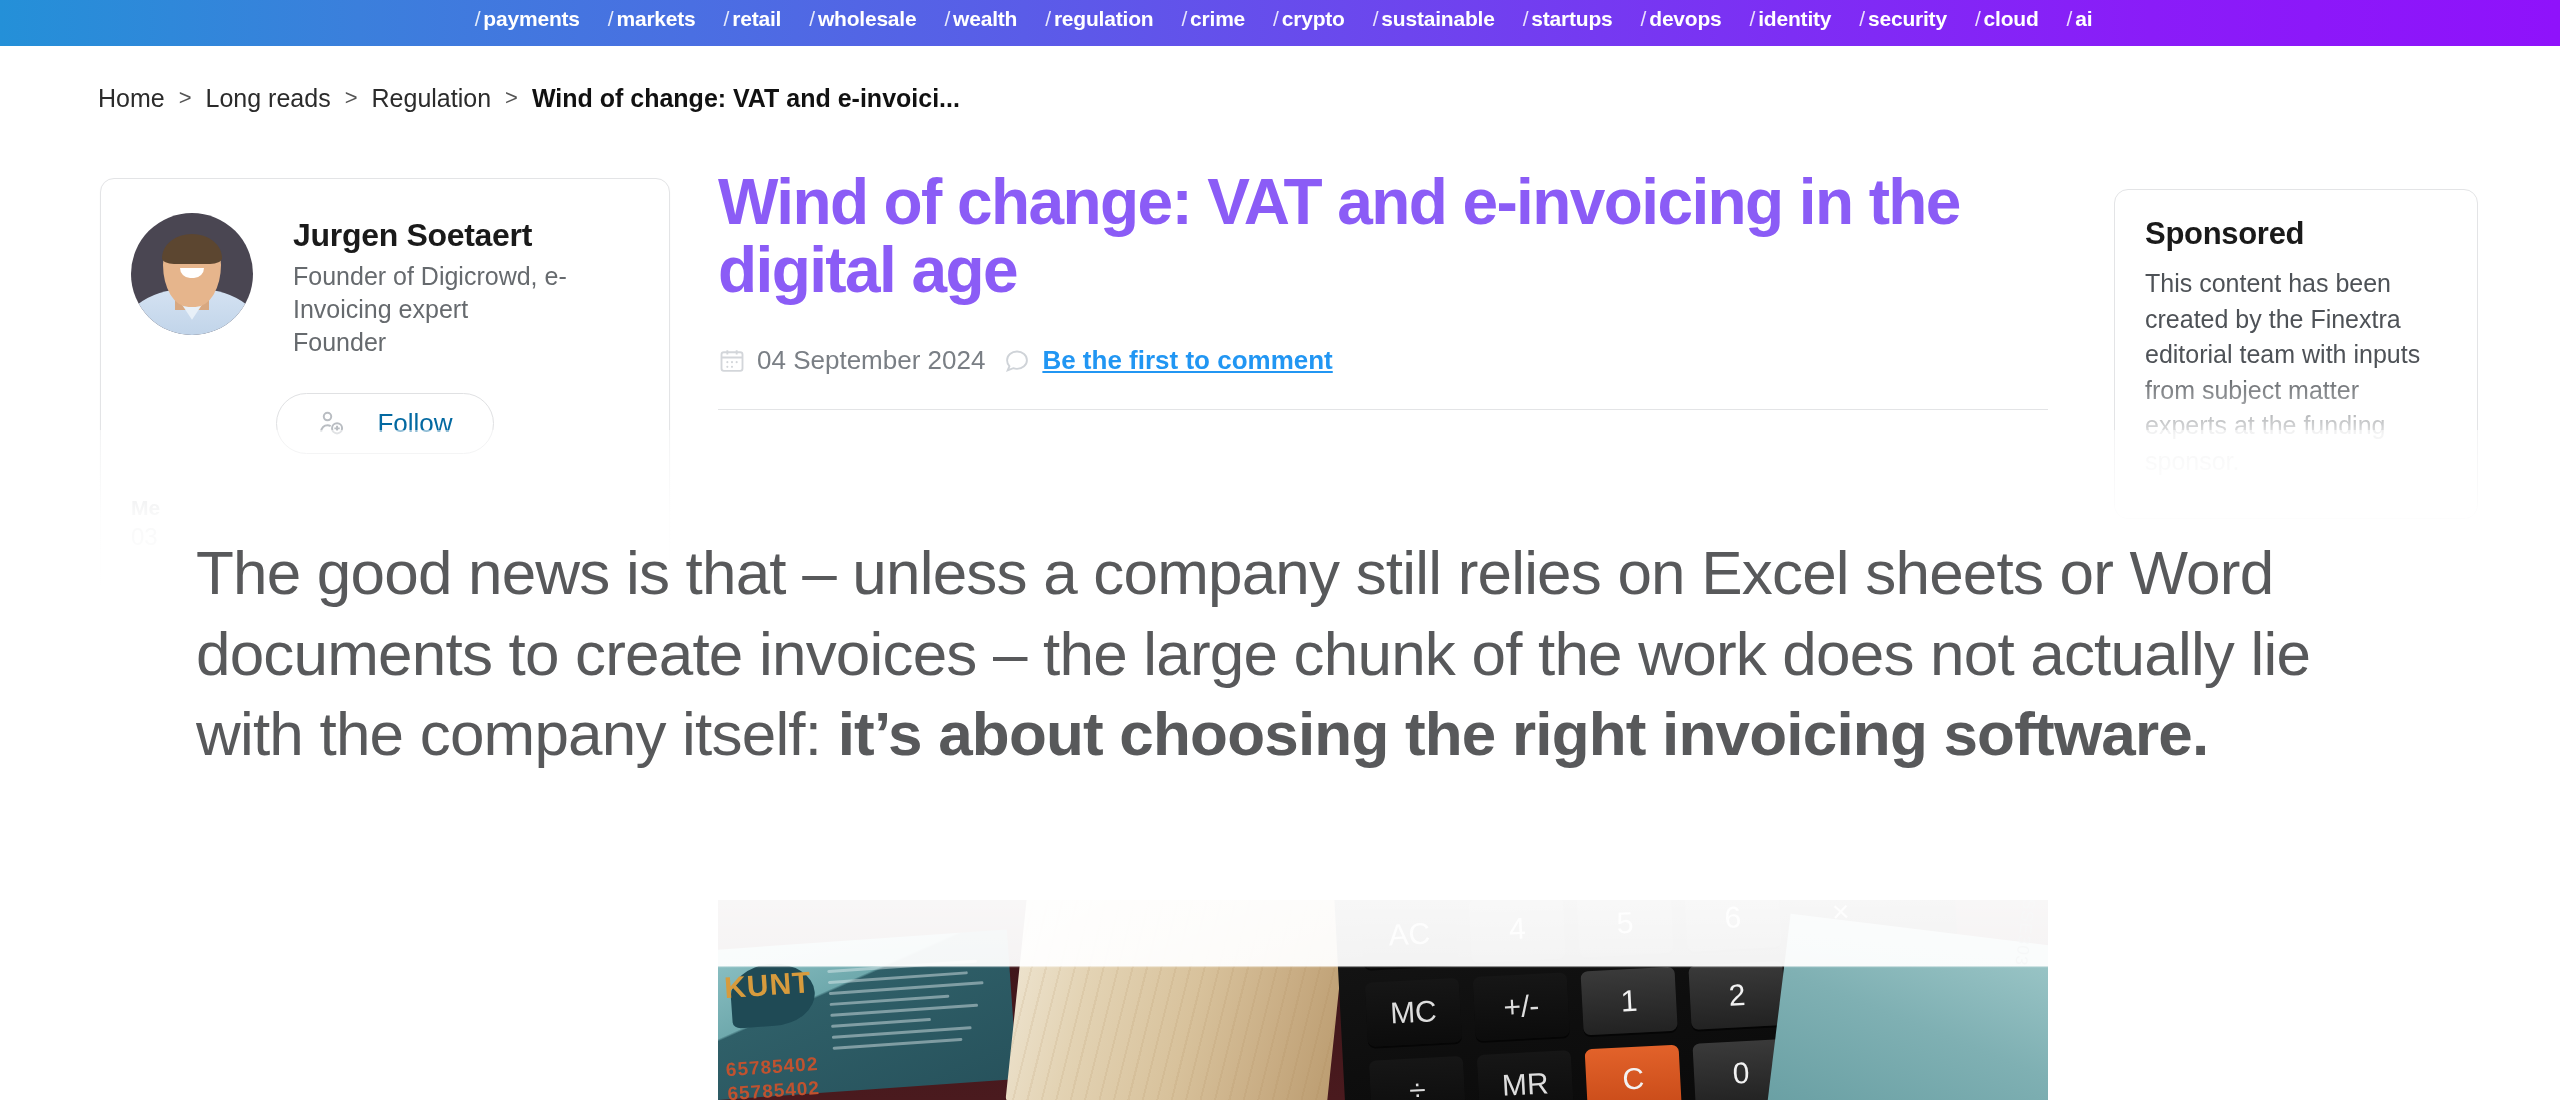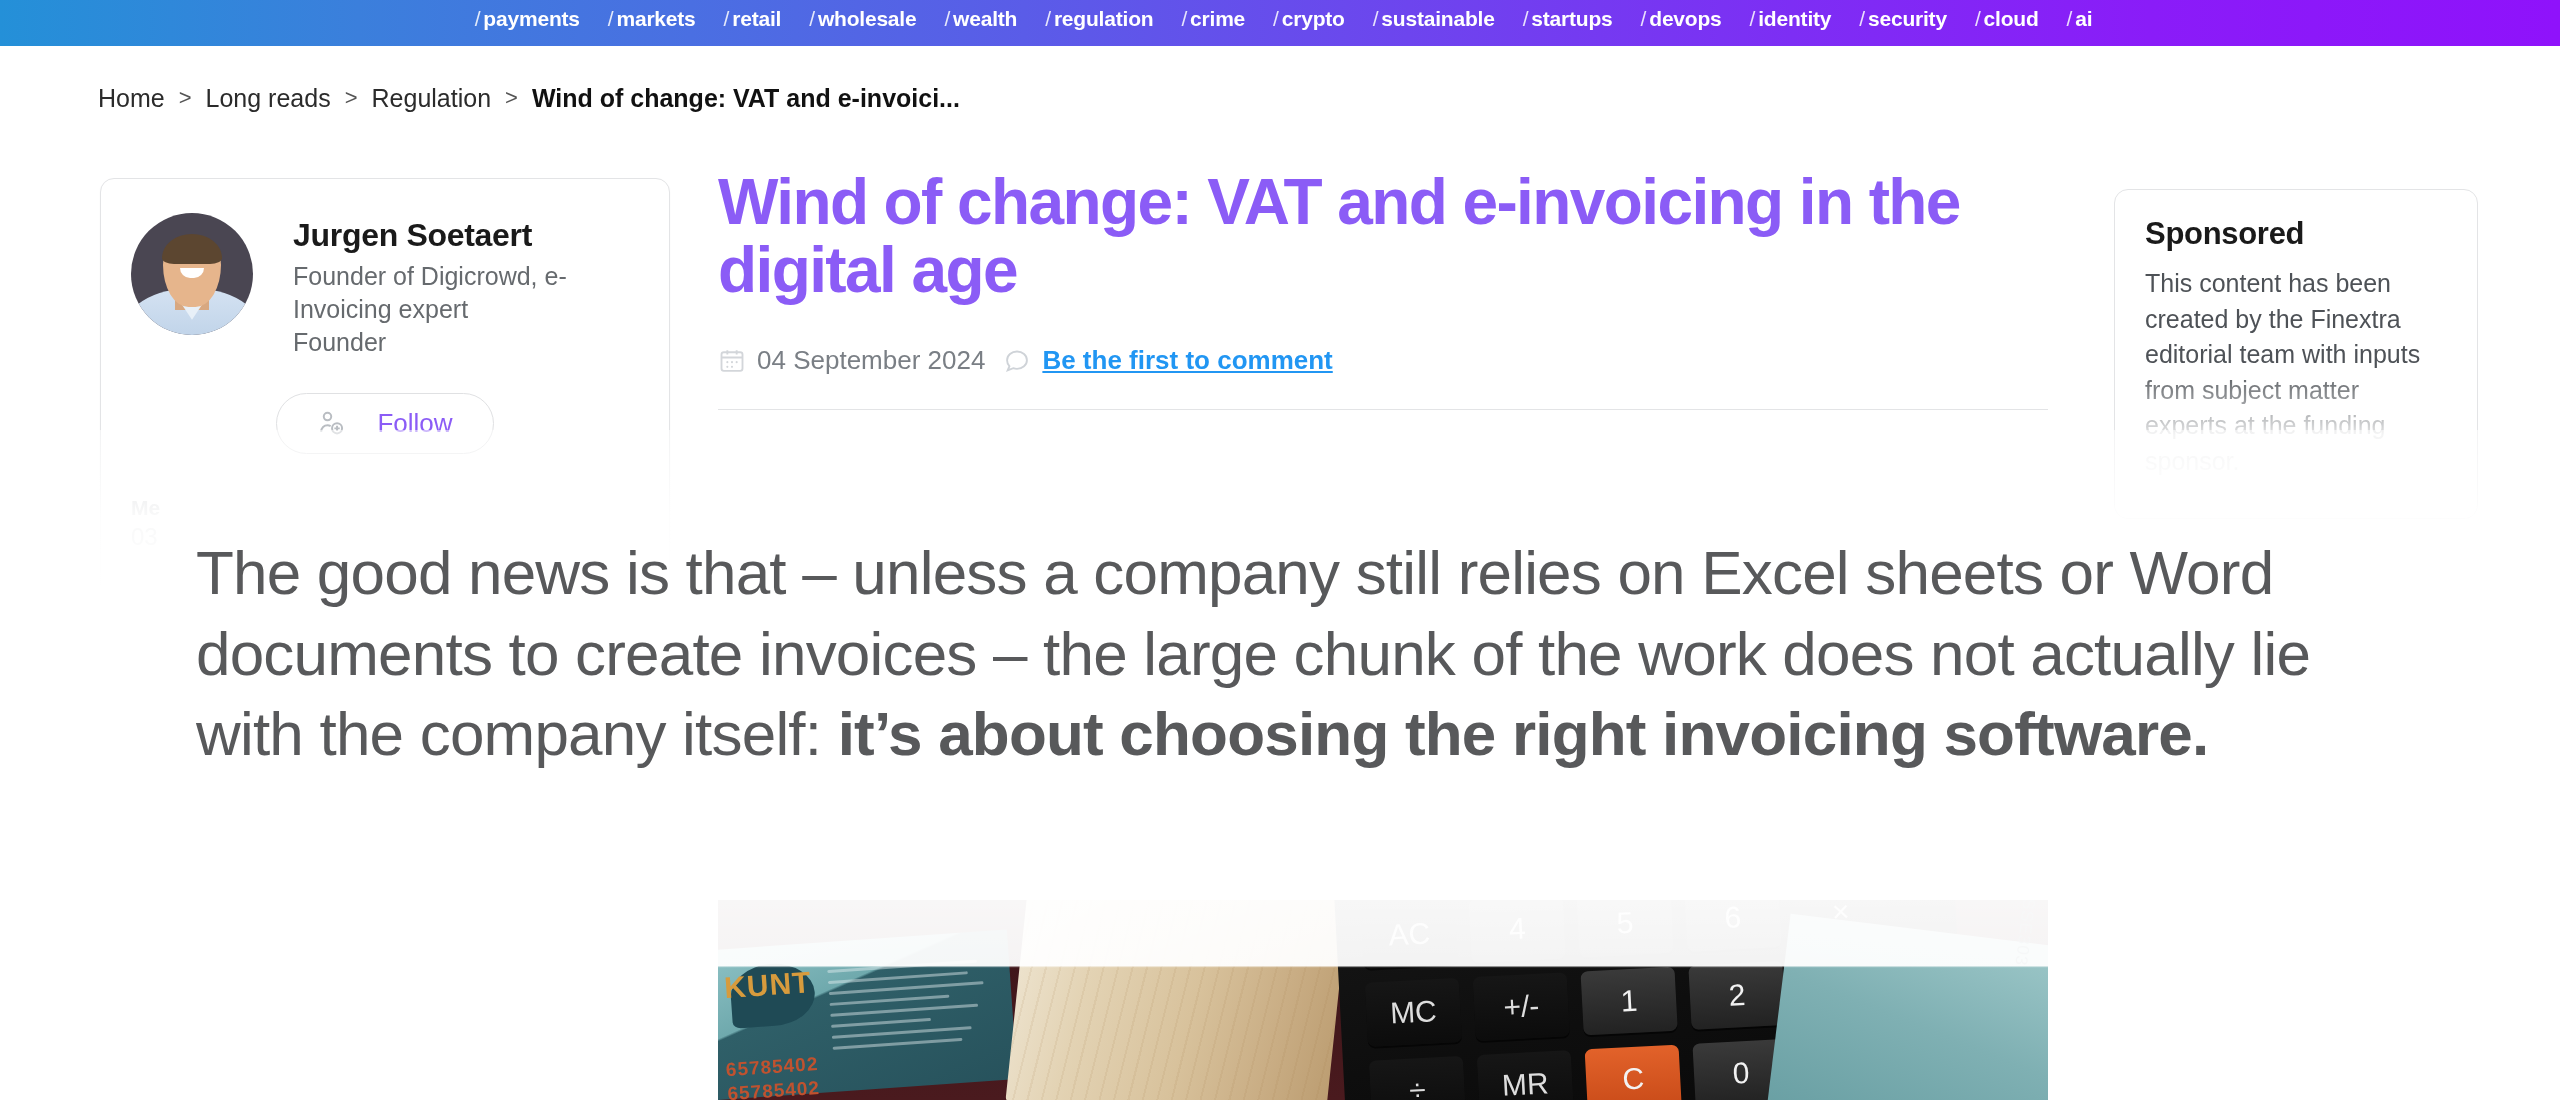--- a/index.html
+++ b/index.html
@@ -196,21 +196,21 @@
     margin-top: 34px;
   }
   .follow-btn {
     display: inline-flex;
     align-items: center;
     gap: 32px;
     border: 1px solid #e0e1e3;
     border-radius: 34px;
     padding: 14px 40px;
     background: #fff;
-    color: #8b5cf6;
+    color: #0369a1;
     font-size: 26px;
     font-weight: 400;
     cursor: pointer;
   }
   .follow-icon { width: 28px; height: 28px; display: block; }
 
   .author-stats {
     margin-top: 40px;
     padding: 0 30px;
   }

